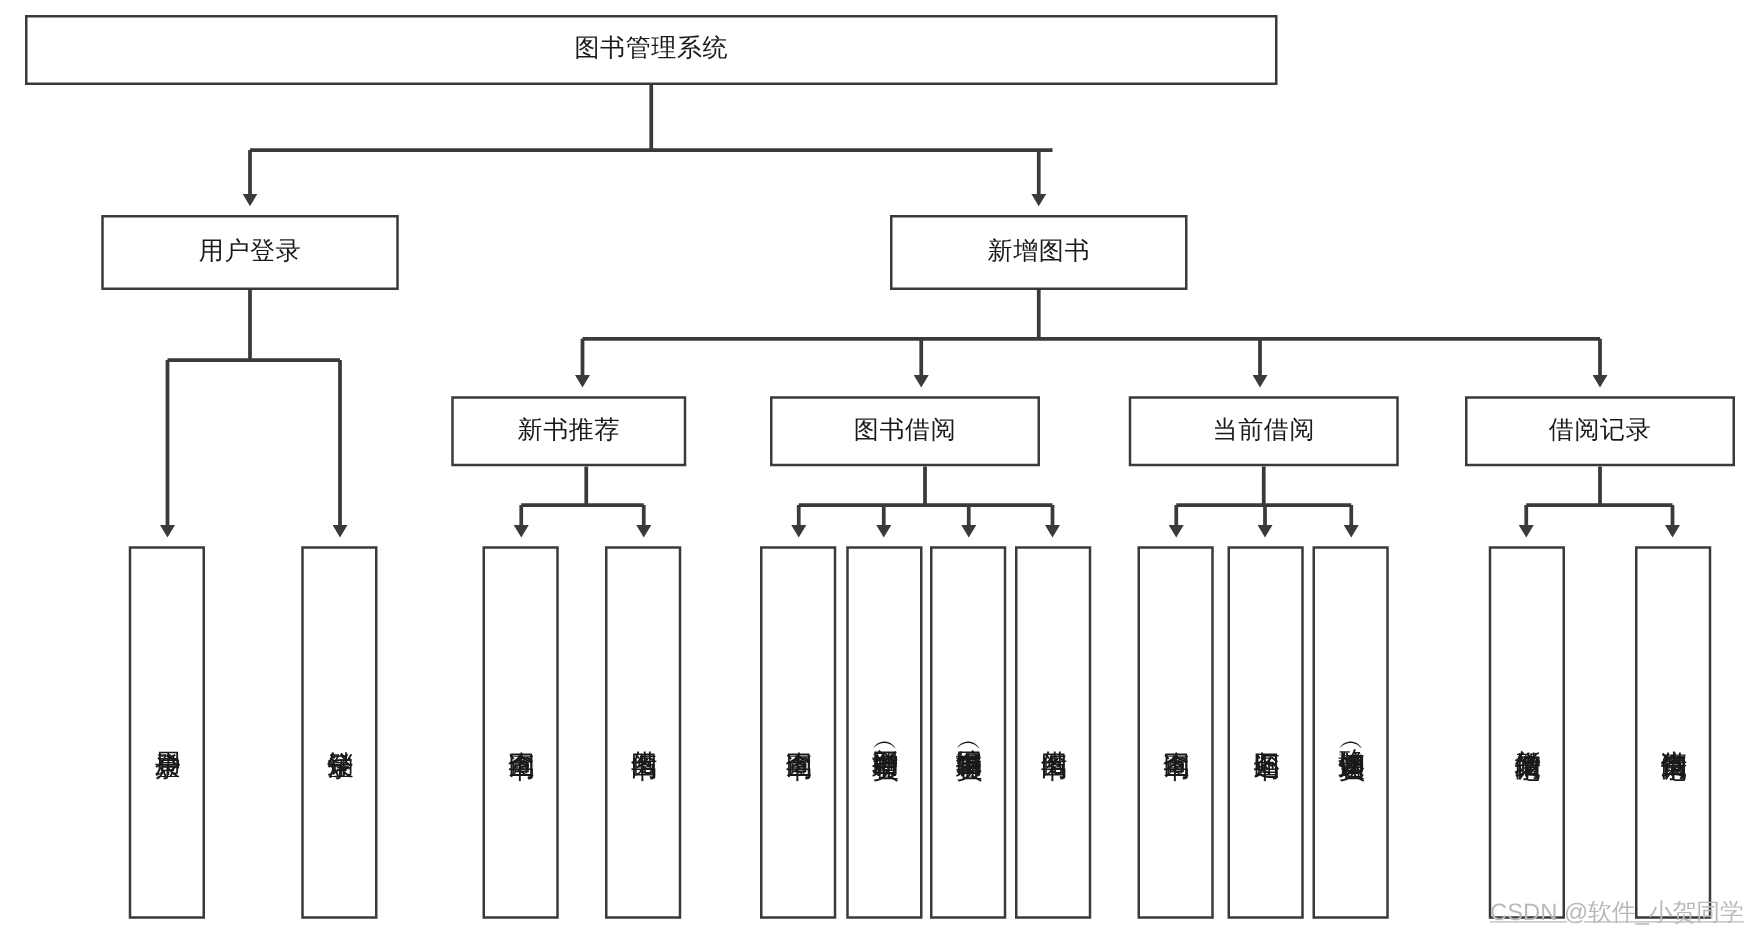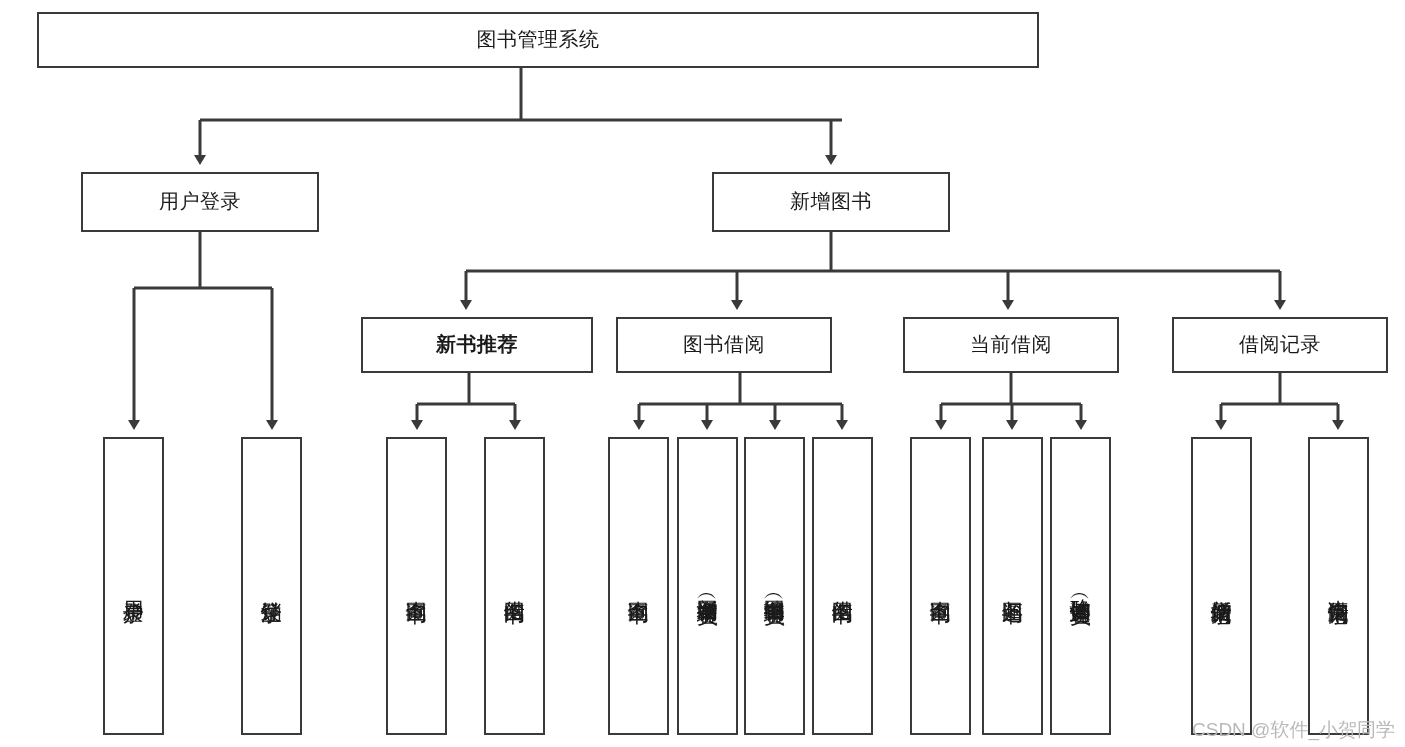--- a/index.html
+++ b/index.html
@@ -114,32 +114,32 @@
       <path d="M 1012 404 L 1012 421" marker-end="url(#arrow)"></path>
       <path d="M 1081 404 L 1081 421" marker-end="url(#arrow)"></path>
 
       <path d="M 1280 373 L 1280 404"></path>
       <path d="M 1221 404 L 1338 404"></path>
       <path d="M 1221 404 L 1221 421" marker-end="url(#arrow)"></path>
       <path d="M 1338 404 L 1338 421" marker-end="url(#arrow)"></path>
     </g>
   </svg>
 
-  <div class="node horiz" style="left:20px; top:12px; width:1002px; height:56px;margin-left:17px;">
+  <div class="node horiz" style="left:20px; top:12px; width:1002px; height:56px;">
     <span class="label">图书管理系统</span>
   </div>
 
   <div class="node horiz" style="left:81px; top:172px; width:238px; height:60px;">
     <span class="label">用户登录</span>
   </div>
   <div class="node horiz" style="left:712px; top:172px; width:238px; height:60px;">
     <span class="label">新增图书</span>
   </div>
 
-  <div class="node horiz" style="left:361px; top:317px; width:232px; height:56px;font-weight:bold;">
+  <div class="node horiz" style="left:361px; top:317px; width:188px; height:56px;">
     <span class="label">新书推荐</span>
   </div>
   <div class="node horiz" style="left:616px; top:317px; width:216px; height:56px;">
     <span class="label">图书借阅</span>
   </div>
   <div class="node horiz" style="left:903px; top:317px; width:216px; height:56px;">
     <span class="label">当前借阅</span>
   </div>
   <div class="node horiz" style="left:1172px; top:317px; width:216px; height:56px;">
     <span class="label">借阅记录</span>
@@ -178,15 +178,15 @@
   <div class="node vert" style="left:1050px; top:437px; width:61px; height:298px;">
     <span class="label">确认归还（管理员）</span>
   </div>
   <div class="node vert" style="left:1191px; top:437px; width:61px; height:298px;">
     <span class="label">新增借阅记录</span>
   </div>
   <div class="node vert" style="left:1308px; top:437px; width:61px; height:298px;">
     <span class="label">查询借阅记录</span>
   </div>
 
-  <div class="watermark" style="left:1192px; top:717px;">CSDN @软件_小贺同学</div>
+  <div class="watermark" style="left:1192px; top:717px;text-decoration:underline;">CSDN @软件_小贺同学</div>
 
 </div>
 
 </body></html>

